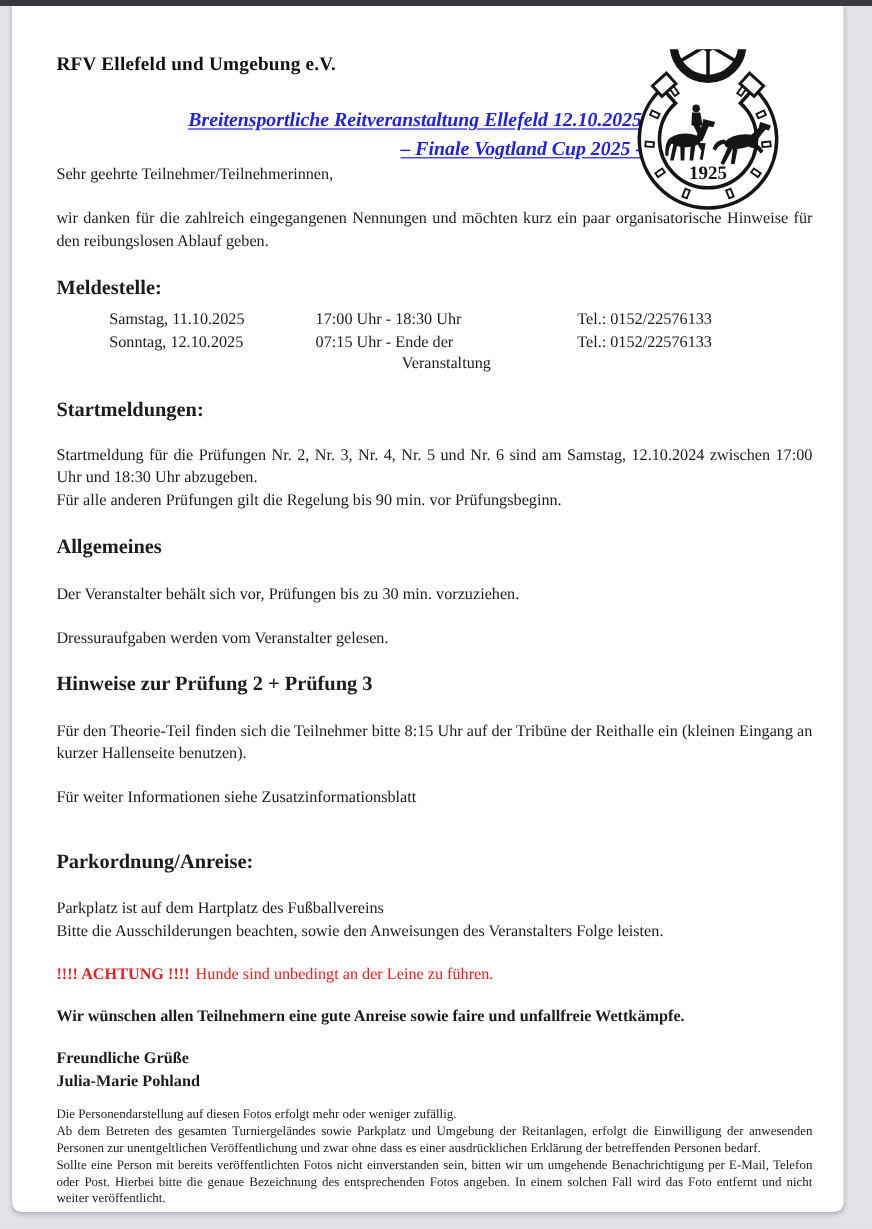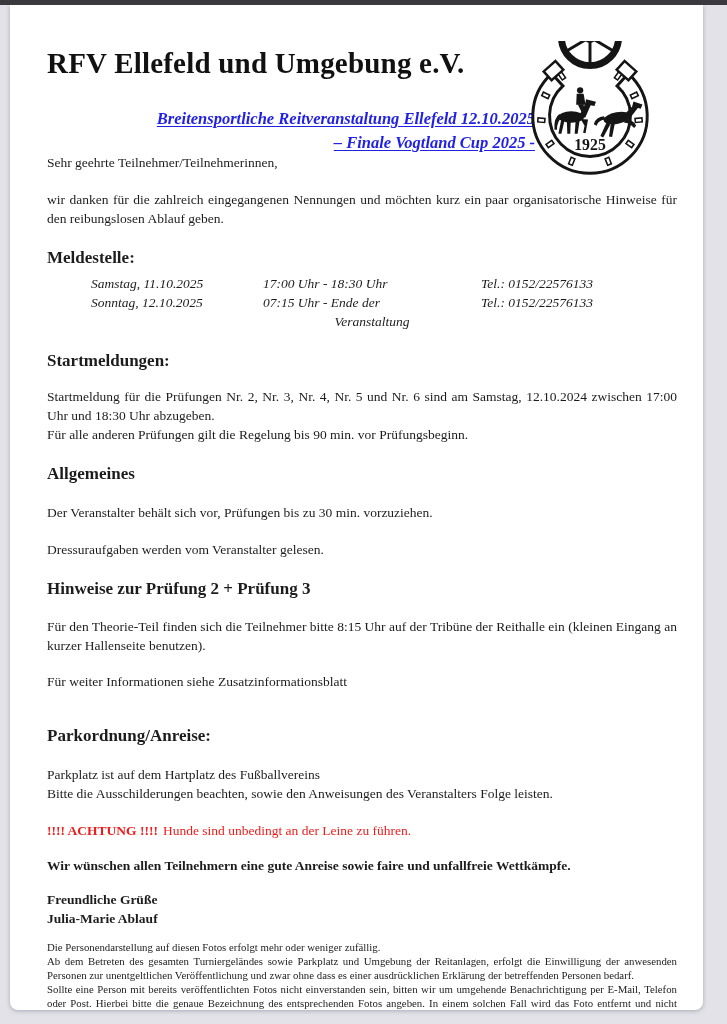--- a/index.html
+++ b/index.html
@@ -22,21 +22,21 @@
     overflow:hidden;
   }
   .content {
     padding:38px 26px 0 37px;
     color:#1c1c1c;
     font-size:13.5px;
     line-height:1.4;
   }
   .header { position:relative; }
   .org-name {
-    font-size:29px; font-weight:bold; margin:0; letter-spacing:0.2px;
+    font-size:16px; font-weight:bold; margin:0; letter-spacing:0.2px;
     color:#111;
   }
   .title-block {
     width:488px; text-align:right; margin-top:23px;
   }
   .title-line {
     color:#2121e6; font-weight:bold; font-style:italic;
     font-size:16.5px; line-height:1.45;
     text-decoration:underline; text-underline-offset:2px;
   }
@@ -46,21 +46,21 @@
   .salutation { margin:40px 0 0 0; }
   p.body-par { margin:18px 0 0 0; }
   p.tight-par { margin:0; }
   .justify { text-align:justify; }
   h2.sec-heading {
     font-size:17px; font-weight:bold; margin:17px 0 0 0;
     text-underline-offset:2px;
   }
   .meld-table { margin:5px 0 0 44px; }
   .meld-row {
-    display:grid; grid-template-columns:172px 218px 1fr;font-style:italic;
+    display:grid; grid-template-columns:172px 218px 1fr;
   }
   .meld-time-line2 { text-align:center; }
   .warning { margin:18px 0 0 0; color:#ee1c1c; }
   .warning .warn-label { font-weight:bold; margin-right:5px; }
   .wishes { margin:16px 0 0 0; font-weight:bold; }
   .closing { margin:16px 0 0 0; font-weight:bold; }
   .closing div { margin:0; }
   .footer {
     margin:11px 0 0 0; font-size:10.8px; line-height:1.3; color:#222;
   }
@@ -183,21 +183,21 @@
     <p class="tight-par">Bitte die Ausschilderungen beachten, sowie den Anweisungen des Veranstalters Folge leisten.</p>
 
     <p class="warning">
       <span class="warn-label">!!!! ACHTUNG !!!!</span><span>Hunde sind unbedingt an der Leine zu führen.</span>
     </p>
 
     <p class="wishes">Wir wünschen allen Teilnehmern eine gute Anreise sowie faire und unfallfreie Wettkämpfe.</p>
 
     <div class="closing">
       <div>Freundliche Grüße</div>
-      <div>Julia-Marie Ablauf</div>
+      <div>Julia-Marie Pohland</div>
     </div>
 
     <div class="footer">
       <p>Die Personendarstellung auf diesen Fotos erfolgt mehr oder weniger zufällig.</p>
       <p>Ab dem Betreten des gesamten Turniergeländes sowie Parkplatz und Umgebung der Reitanlagen, erfolgt die Einwilligung der anwesenden Personen zur unentgeltlichen Veröffentlichung und zwar ohne dass es einer ausdrücklichen Erklärung der betreffenden Personen bedarf.</p>
       <p>Sollte eine Person mit bereits veröffentlichten Fotos nicht einverstanden sein, bitten wir um umgehende Benachrichtigung per E-Mail, Telefon oder Post. Hierbei bitte die genaue Bezeichnung des entsprechenden Fotos angeben. In einem solchen Fall wird das Foto entfernt und nicht weiter veröffentlicht.</p>
     </div>
 
   </div>
 </div>

